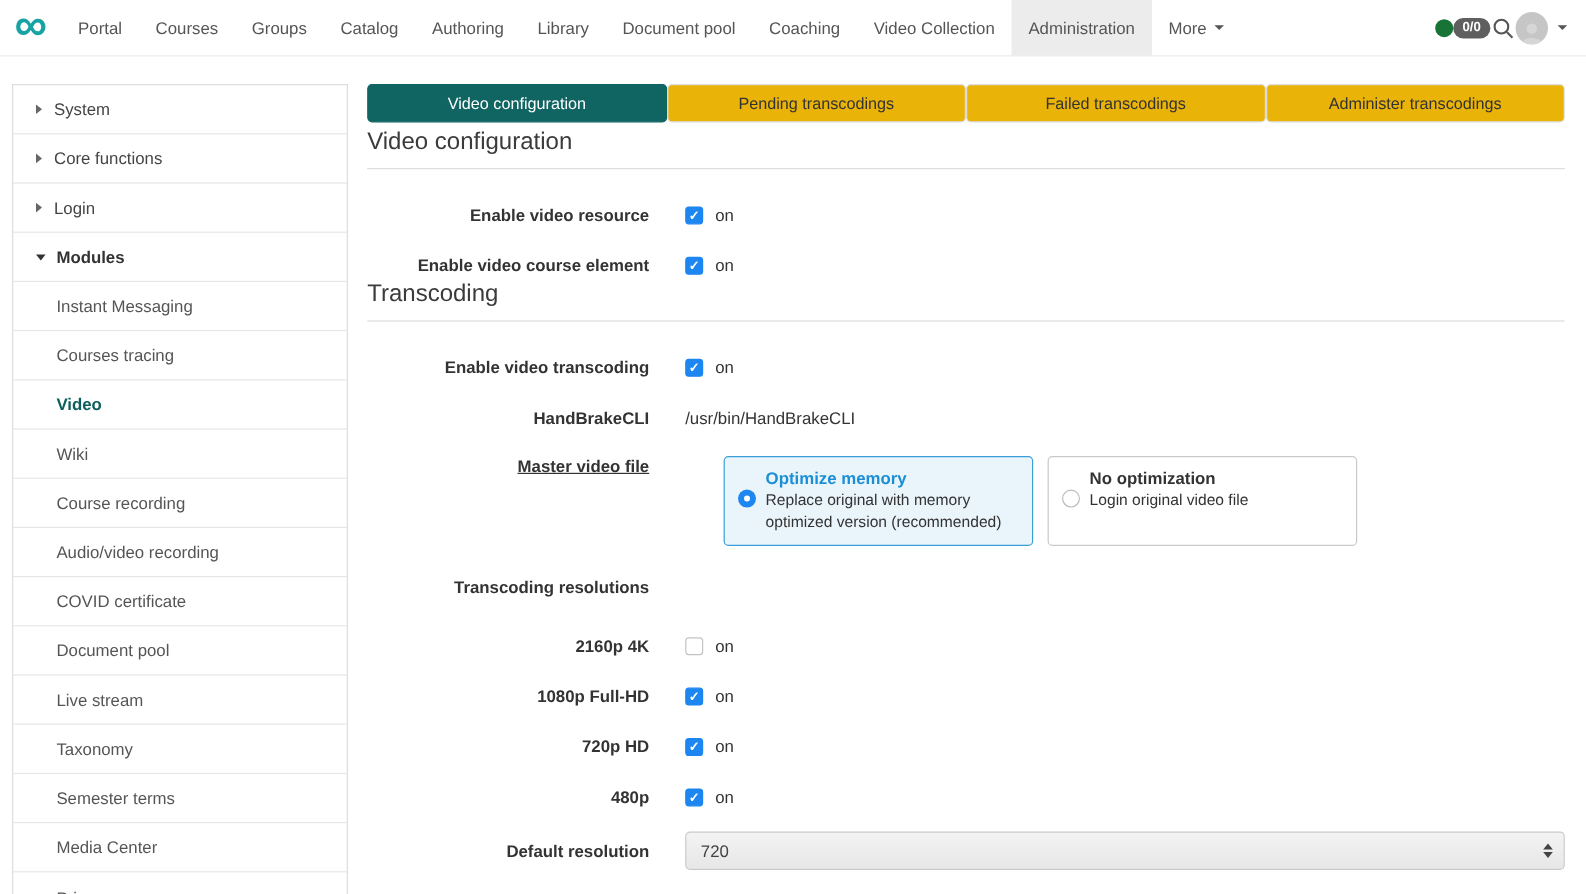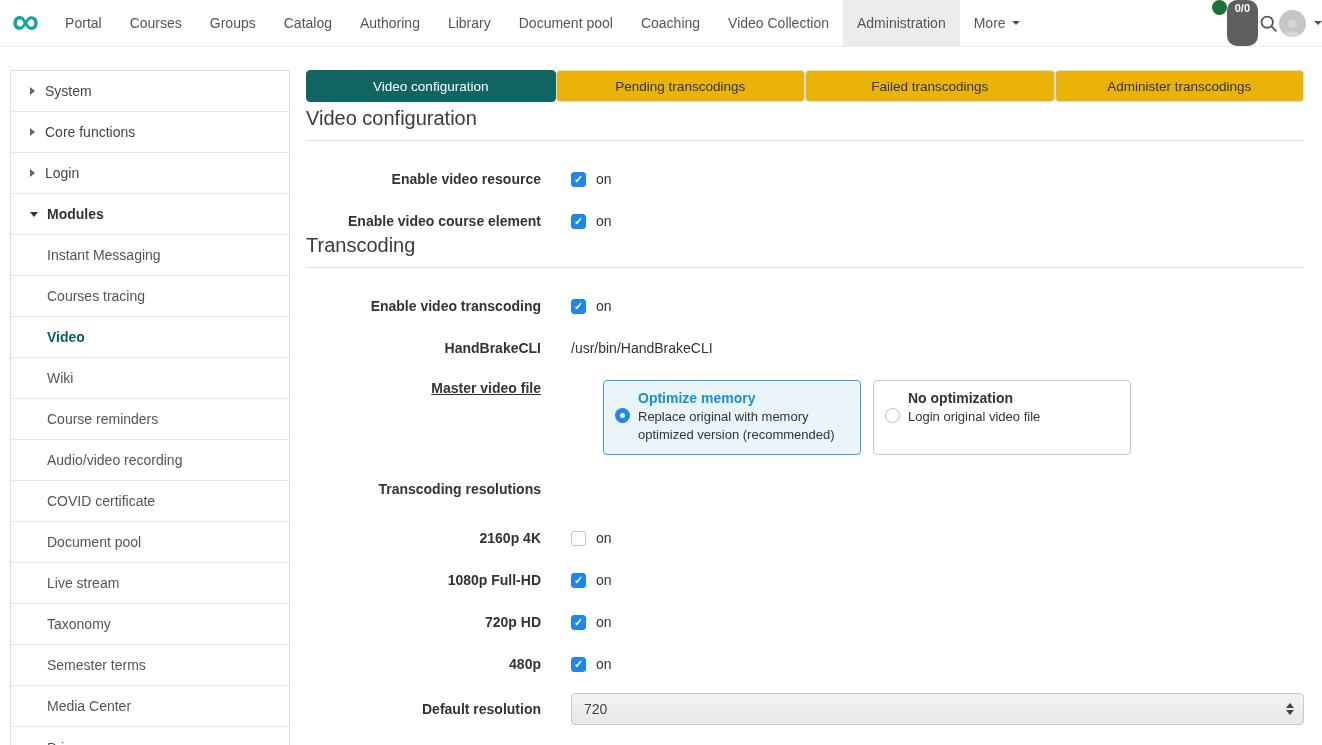--- a/index.html
+++ b/index.html
@@ -11,21 +11,21 @@
     border-bottom:1px solid #ececec; }
   .logo { display:flex; align-items:center; padding:0 14px 0 12px; cursor:pointer; }
   .logo span { color:#17a3a3; font-size:38px; font-weight:bold; line-height:38px;
     letter-spacing:-2px; margin-top:-4px; }
   .nav-items { display:flex; align-items:stretch; }
   .nav-item { display:flex; align-items:center; padding:0 14px; font-size:14px;
     color:#555; cursor:pointer; white-space:nowrap; }
   .nav-item.active { background:#ececec; }
   .nav-item .caret { margin-left:6px; width:0; height:0; border-left:4px solid transparent;
     border-right:4px solid transparent; border-top:4px solid #555; }
-  .nav-right { margin-left:auto; display:flex; }
+  .nav-right { margin-left:auto; display:flex; align-items:center; padding-right:16px; }
   .presence-dot { width:15px; height:15px; border-radius:50%; background:#177336; }
   .badge { background:#5f5f5f; color:#fff; font-size:11px; font-weight:bold;
     border-radius:10px; padding:3px 8px; line-height:1; }
   .search-btn { display:flex; align-items:center; cursor:pointer; }
   .avatar-wrap { display:flex; align-items:center; gap:8px; cursor:pointer; }
   .avatar { width:27px; height:27px; border-radius:50%; background:#c6c6c6; overflow:hidden;
     display:flex; align-items:flex-end; justify-content:center; }
   .caret-sm { width:0; height:0; border-left:4px solid transparent;
     border-right:4px solid transparent; border-top:4px solid #555; }
 
@@ -188,21 +188,21 @@
     <div class="sb-item sub">
       <span class="sb-label">Courses tracing</span>
     </div>
     <div class="sb-item sub active">
       <span class="sb-label">Video</span>
     </div>
     <div class="sb-item sub">
       <span class="sb-label">Wiki</span>
     </div>
     <div class="sb-item sub">
-      <span class="sb-label">Course reminders</span>
+      <span class="sb-label">Course recording</span>
     </div>
     <div class="sb-item sub">
       <span class="sb-label">Audio/video recording</span>
     </div>
     <div class="sb-item sub">
       <span class="sb-label">COVID certificate</span>
     </div>
     <div class="sb-item sub">
       <span class="sb-label">Document pool</span>
     </div>

